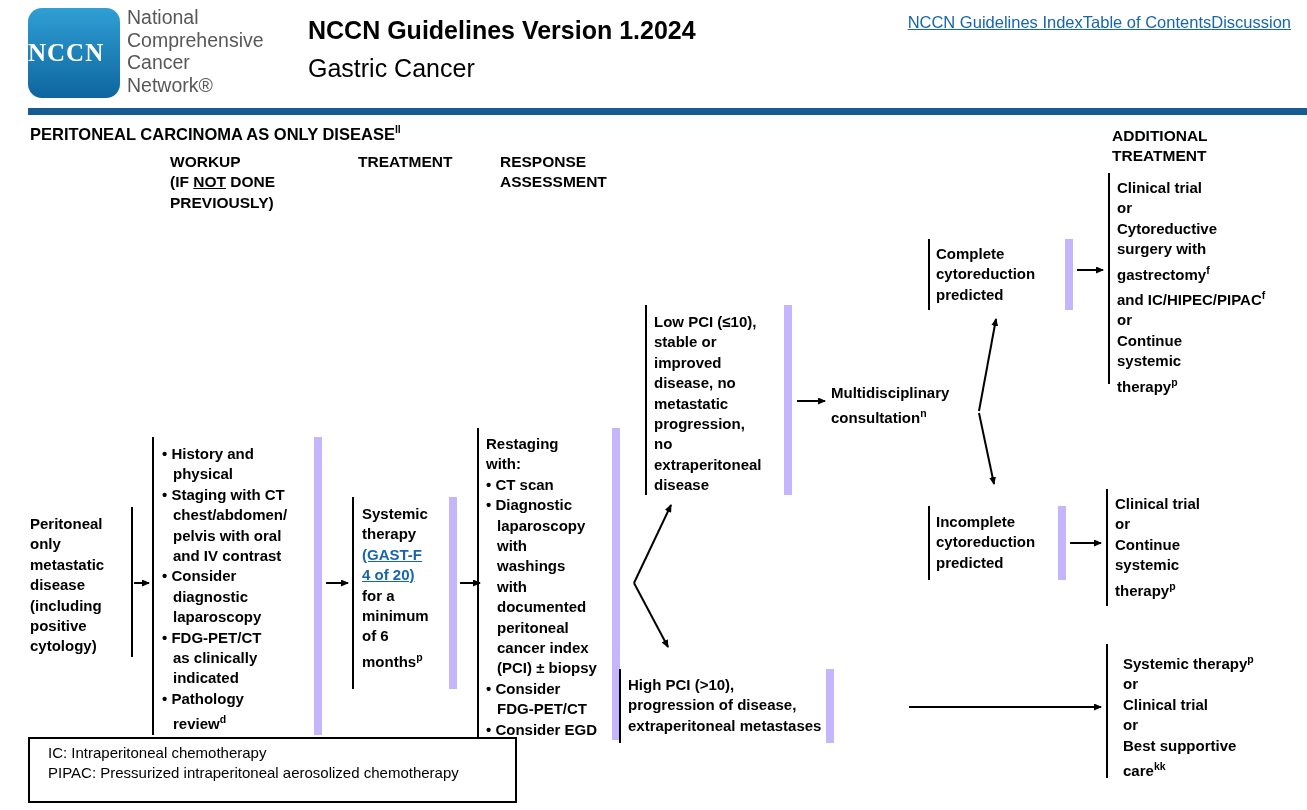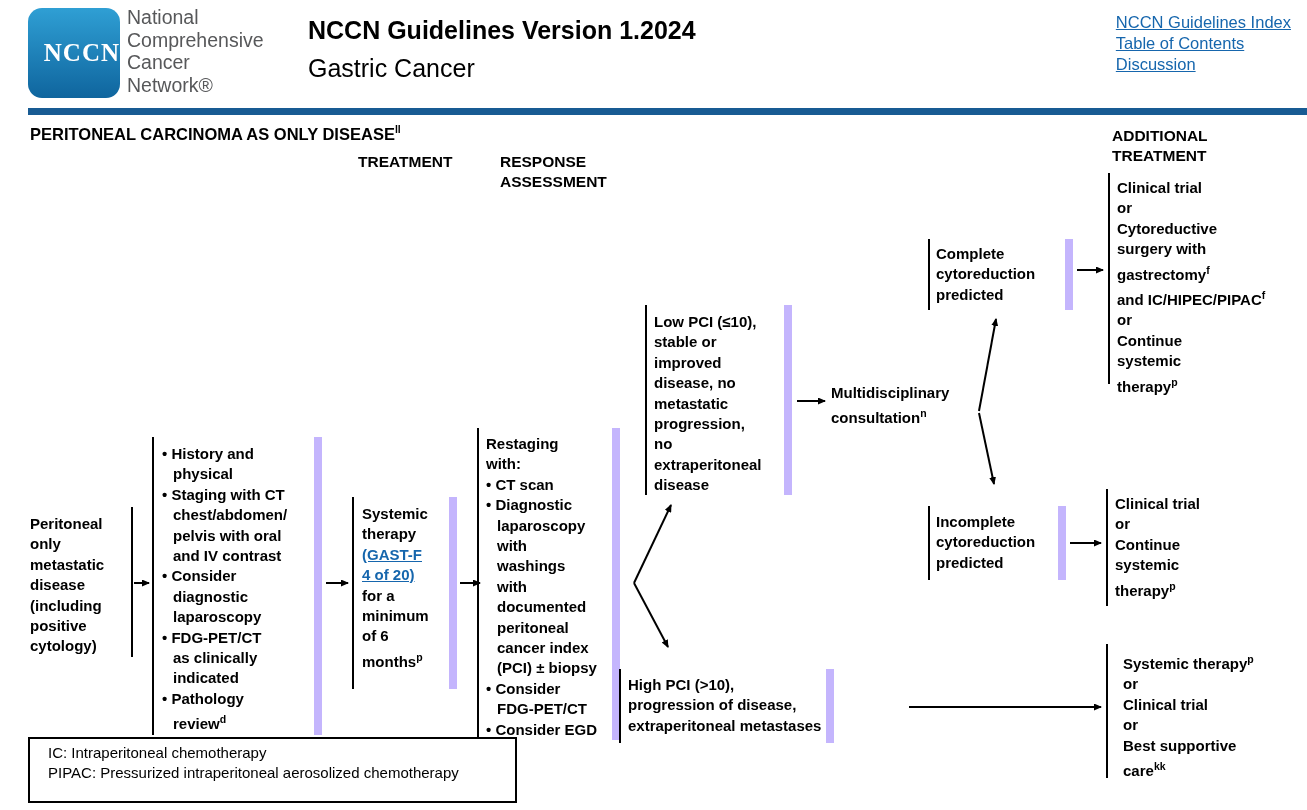--- a/index.html
+++ b/index.html
@@ -10,28 +10,28 @@
     --gray-text:#57585a;
   }
   *{box-sizing:border-box;margin:0;padding:0}
   html,body{background:#fff}
   body{font-family:"Liberation Sans","DejaVu Sans",sans-serif;color:#000}
   .page{position:relative;width:1307px;height:810px;background:#fff;overflow:hidden}
 
   
   .logo{position:absolute;left:28px;top:8px;width:92px;height:90px;border-radius:14px;
         background:linear-gradient(180deg,var(--logo-top),var(--logo-bottom));
-        display:flex;align-items:center;justify-content:flex-end}
+        display:flex;align-items:center;justify-content:flex-start}
   .logo span{font-family:"Liberation Serif","DejaVu Serif",serif;font-weight:bold;
         color:#fff;font-size:25px;letter-spacing:1px}
   .org{position:absolute;left:127px;top:6px;font-size:19.5px;line-height:22.5px;color:var(--gray-text)}
   .title1{position:absolute;left:308px;top:16px;font-size:25px;font-weight:bold}
   .title2{position:absolute;left:308px;top:54px;font-size:25px;font-weight:normal}
   .hlinks{position:absolute;right:16px;top:12px;text-align:left;font-size:16.5px;line-height:21px;
-        display:flex;flex-direction:column}
+        display:flex;flex-direction:row}
   .hlinks a{color:var(--nccn-blue);text-decoration:underline;cursor:pointer}
   .rule{position:absolute;left:28px;top:108px;width:1279px;height:7px;background:var(--rule-blue)}
 
   
   .flow-text{position:absolute;font-weight:bold;font-size:15px;line-height:20.4px;white-space:nowrap}
   .sec-title{font-size:16.5px}
   .col-head{font-size:15.5px}
   .ln.ind{padding-left:11px}
   sup{font-size:10.5px}
   .link{color:var(--nccn-blue);text-decoration:underline;cursor:pointer}
@@ -85,20 +85,25 @@
   <div class="title2">Gastric Cancer</div>
   <nav class="hlinks">
     <a>NCCN Guidelines Index</a>
     <a>Table of Contents</a>
     <a>Discussion</a>
   </nav>
   <div class="rule"></div>
 
   <div class="flow-text sec-title h-sec">
       <div class="ln"><span>PERITONEAL CARCINOMA AS ONLY DISEASE</span><sup>ll</sup></div>
+    </div>
+  <div class="flow-text col-head h-workup">
+      <div class="ln"><span>WORKUP</span></div>
+      <div class="ln"><span>(IF </span><span class="u">NOT</span><span> DONE</span></div>
+      <div class="ln"><span>PREVIOUSLY)</span></div>
     </div>
   <div class="flow-text col-head h-treat">
       <div class="ln"><span>TREATMENT</span></div>
     </div>
   <div class="flow-text col-head h-resp">
       <div class="ln"><span>RESPONSE</span></div>
       <div class="ln"><span>ASSESSMENT</span></div>
     </div>
   <div class="flow-text col-head h-addl">
       <div class="ln"><span>ADDITIONAL</span></div>

